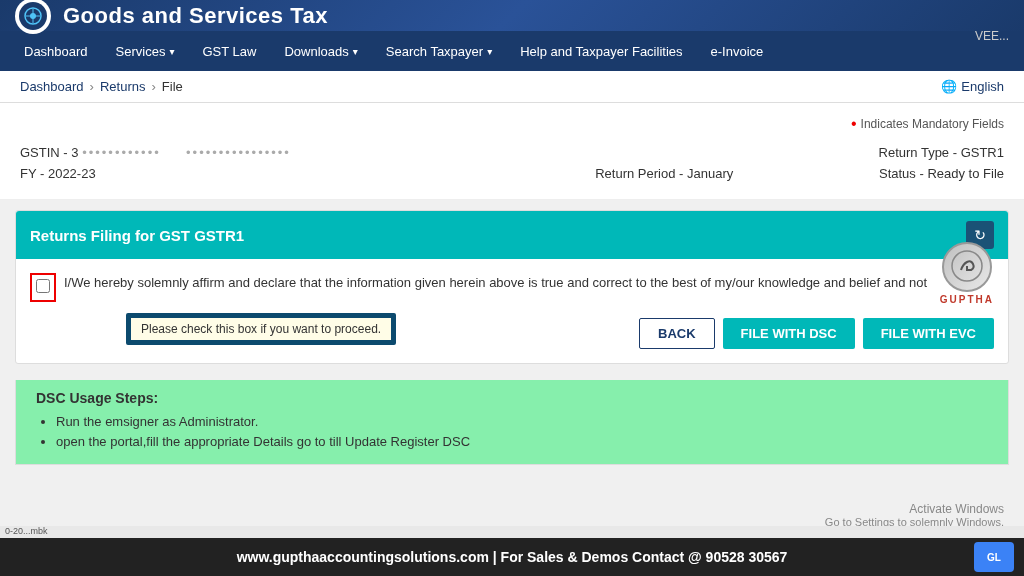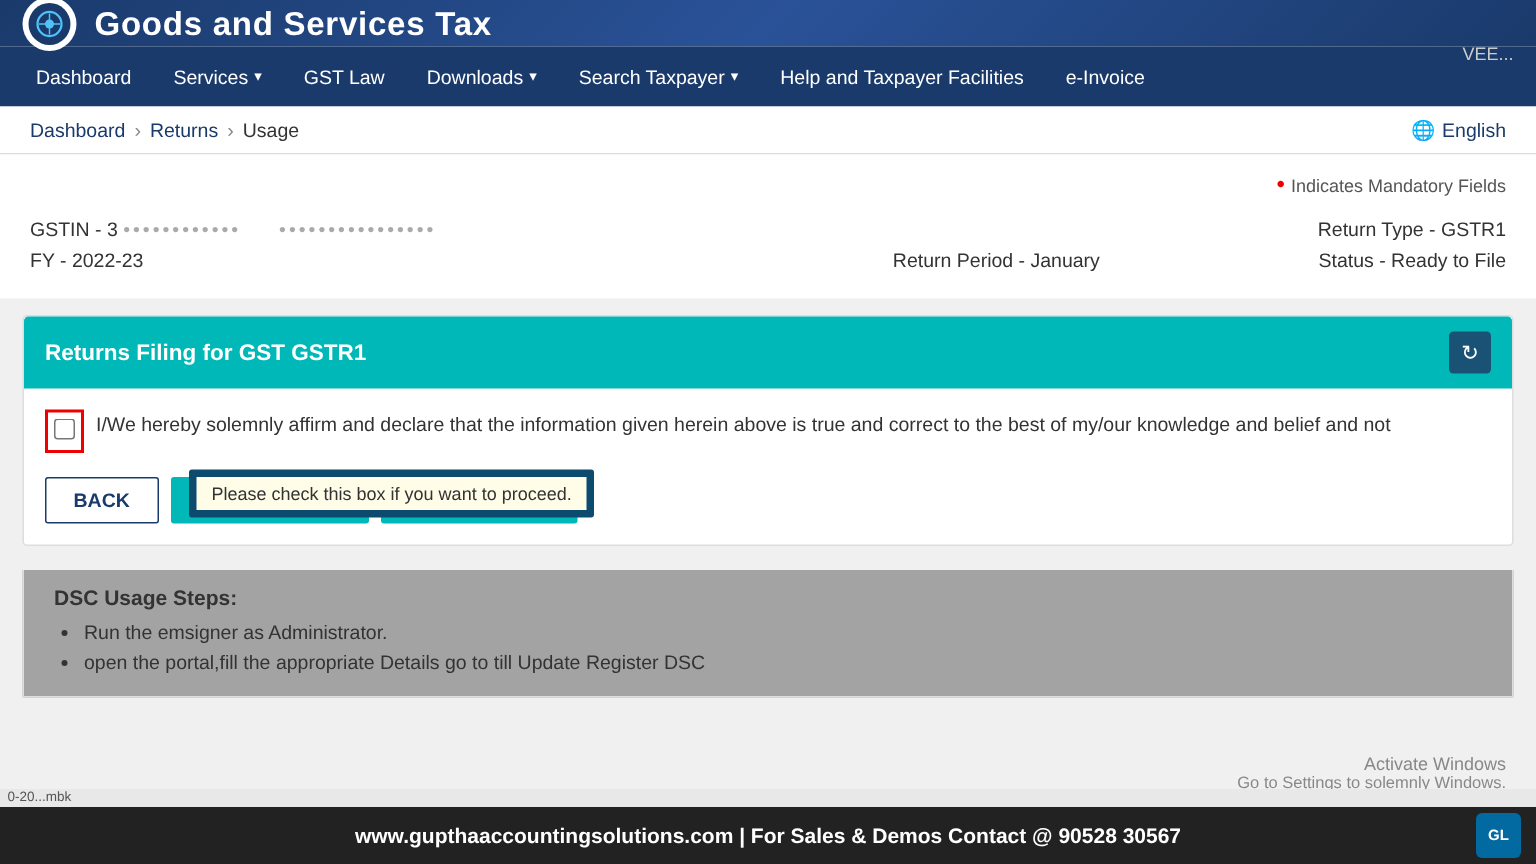--- a/index.html
+++ b/index.html
@@ -42,42 +42,42 @@
 
     
     .checkbox-area { padding: 14px 29px 10px 14px; position: relative; }
     .checkbox-row { display: flex; align-items: flex-start; gap: 8px; }
     .checkbox-wrapper { border: 2px solid #e00; padding: 4px; display: inline-block; }
     .checkbox-input { width: 14px; height: 14px; cursor: pointer; }
     .declaration-text { font-size: 13px; color: #333; line-height: 1.5; flex: 1; }
     .tooltip-box { position: absolute; left: 110px; top: 54px; background: #fffde7; border: 5px solid #0c4a6e; padding: 4px 10px; font-size: 12px; color: #333; border-radius: 2px; white-space: nowrap; z-index: 10; }
 
     
-    .buttons-row { display: flex; gap: 8px; padding: 6px 14px 14px 14px; }
+    .buttons-row { display: flex; justify-content: flex-end; gap: 8px; padding: 6px 14px 14px 14px; }
     .btn { padding: 7px 18px; font-size: 13px; font-weight: bold; border: none; cursor: pointer; border-radius: 2px; }
     .btn-back { background: #fff; border: 1px solid #1a3a6b; color: #1a3a6b; }
     .btn-dsc { background: #00b8b8; color: #fff; }
     .btn-evc { background: #00b8b8; color: #fff; }
 
     
-    .dsc-section { padding: 10px 20px; background: #a3a3a3; margin: 16px 15px; border: 1px solid #ddd; border-top: none; }
+    .dsc-section { padding: 10px 20px; background: #86efac; margin: 16px 15px; border: 1px solid #ddd; border-top: none; }
     .dsc-title { font-size: 14px; font-weight: bold; color: #333; margin-bottom: 8px; }
     .dsc-list { list-style: disc; padding-left: 20px; }
     .dsc-list li { font-size: 13px; color: #333; margin-bottom: 5px; }
 
     
     .guptha-logo { position: absolute; top: 242px; right: 30px; display: flex; flex-direction: column; align-items: center; }
     .guptha-circle { width: 50px; height: 50px; border-radius: 50%; background: linear-gradient(135deg, #c0c0c0, #e8e8e8); display: flex; align-items: center; justify-content: center; border: 2px solid #999; }
     .guptha-circle-inner { font-size: 8px; color: #555; text-align: center; }
     .guptha-name { font-size: 10px; font-weight: bold; color: #c0392b; letter-spacing: 2px; margin-top: 2px; }
 
     
     .footer { position: absolute; bottom: 0; left: 0; right: 0; background: #222; height: 38px; display: flex; align-items: center; justify-content: center; }
     .footer-text { color: #fff; font-size: 14px; font-weight: bold; }
-    .footer-logo { position: absolute; right: 10px; width: 30px; height: 30px; background: #0369a1; border-radius: 4px; display: flex; align-items: center; justify-content: center; color: #fff; font-size: 10px; font-weight: bold; }
+    .footer-logo { position: absolute; right: 10px; width: 40px; height: 30px; background: #3b82f6; border-radius: 4px; display: flex; align-items: center; justify-content: center; color: #fff; font-size: 10px; font-weight: bold; }
 
     
     .activate-windows { position: absolute; bottom: 48px; right: 20px; text-align: right; }
     .activate-title { font-size: 12px; color: #888; }
     .activate-sub { font-size: 11px; color: #888; }
 
     
     .status-bar { position: absolute; bottom: 38px; left: 0; right: 0; height: 12px; background: #e8e8e8; display: flex; align-items: flex-start; padding: 0 5px; }
     .status-text { font-size: 9px; color: #555; }
   </style>
@@ -116,21 +116,21 @@
   <div class="nav-item">Help and Taxpayer Facilities</div>
   <div class="nav-item">e-Invoice</div>
 </div>
 
 <div class="breadcrumb-bar">
   <div class="breadcrumb">
     <span class="breadcrumb-item">Dashboard</span>
     <span class="breadcrumb-sep">›</span>
     <span class="breadcrumb-item">Returns</span>
     <span class="breadcrumb-sep">›</span>
-    <span class="breadcrumb-current">Usage</span>
+    <span class="breadcrumb-current">File</span>
   </div>
   <div class="lang-selector">
     <span class="globe-icon">🌐</span>
     <span>English</span>
   </div>
 </div>
 
 <div class="info-section">
   <div class="info-row" style="justify-content:flex-end;">
     <div class="mandatory-note">
@@ -153,20 +153,31 @@
     <div class="info-field-right">Status - Ready to File</div>
   </div>
 </div>
 
 <div class="panel">
   <div class="panel-header">
     <span class="panel-title">Returns Filing for GST GSTR1</span>
     <button class="panel-refresh-btn">↻</button>
   </div>
 
+  <div class="guptha-logo">
+    <div class="guptha-circle">
+      <div class="guptha-circle-inner">
+        <svg width="36" height="36" viewBox="0 0 36 36">
+          <circle cx="18" cy="18" r="15" fill="none" stroke="#888" stroke-width="1.5"></circle>
+          <path d="M12 22 Q14 16 18 14 Q22 12 24 16 Q26 20 22 22 L18 22 L18 18" fill="none" stroke="#555" stroke-width="2"></path>
+        </svg>
+      </div>
+    </div>
+    <div class="guptha-name">GUPTHA</div>
+  </div>
 
   <div class="checkbox-area">
     <div class="checkbox-row">
       <div class="checkbox-wrapper">
         <input type="checkbox" class="checkbox-input" style="">
       </div>
       <div class="declaration-text">I/We hereby solemnly affirm and declare that the information given herein above is true and correct to the best of my/our knowledge and belief and not</div>
     </div>
     <div class="tooltip-box">Please check this box if you want to proceed.</div>
   </div>

